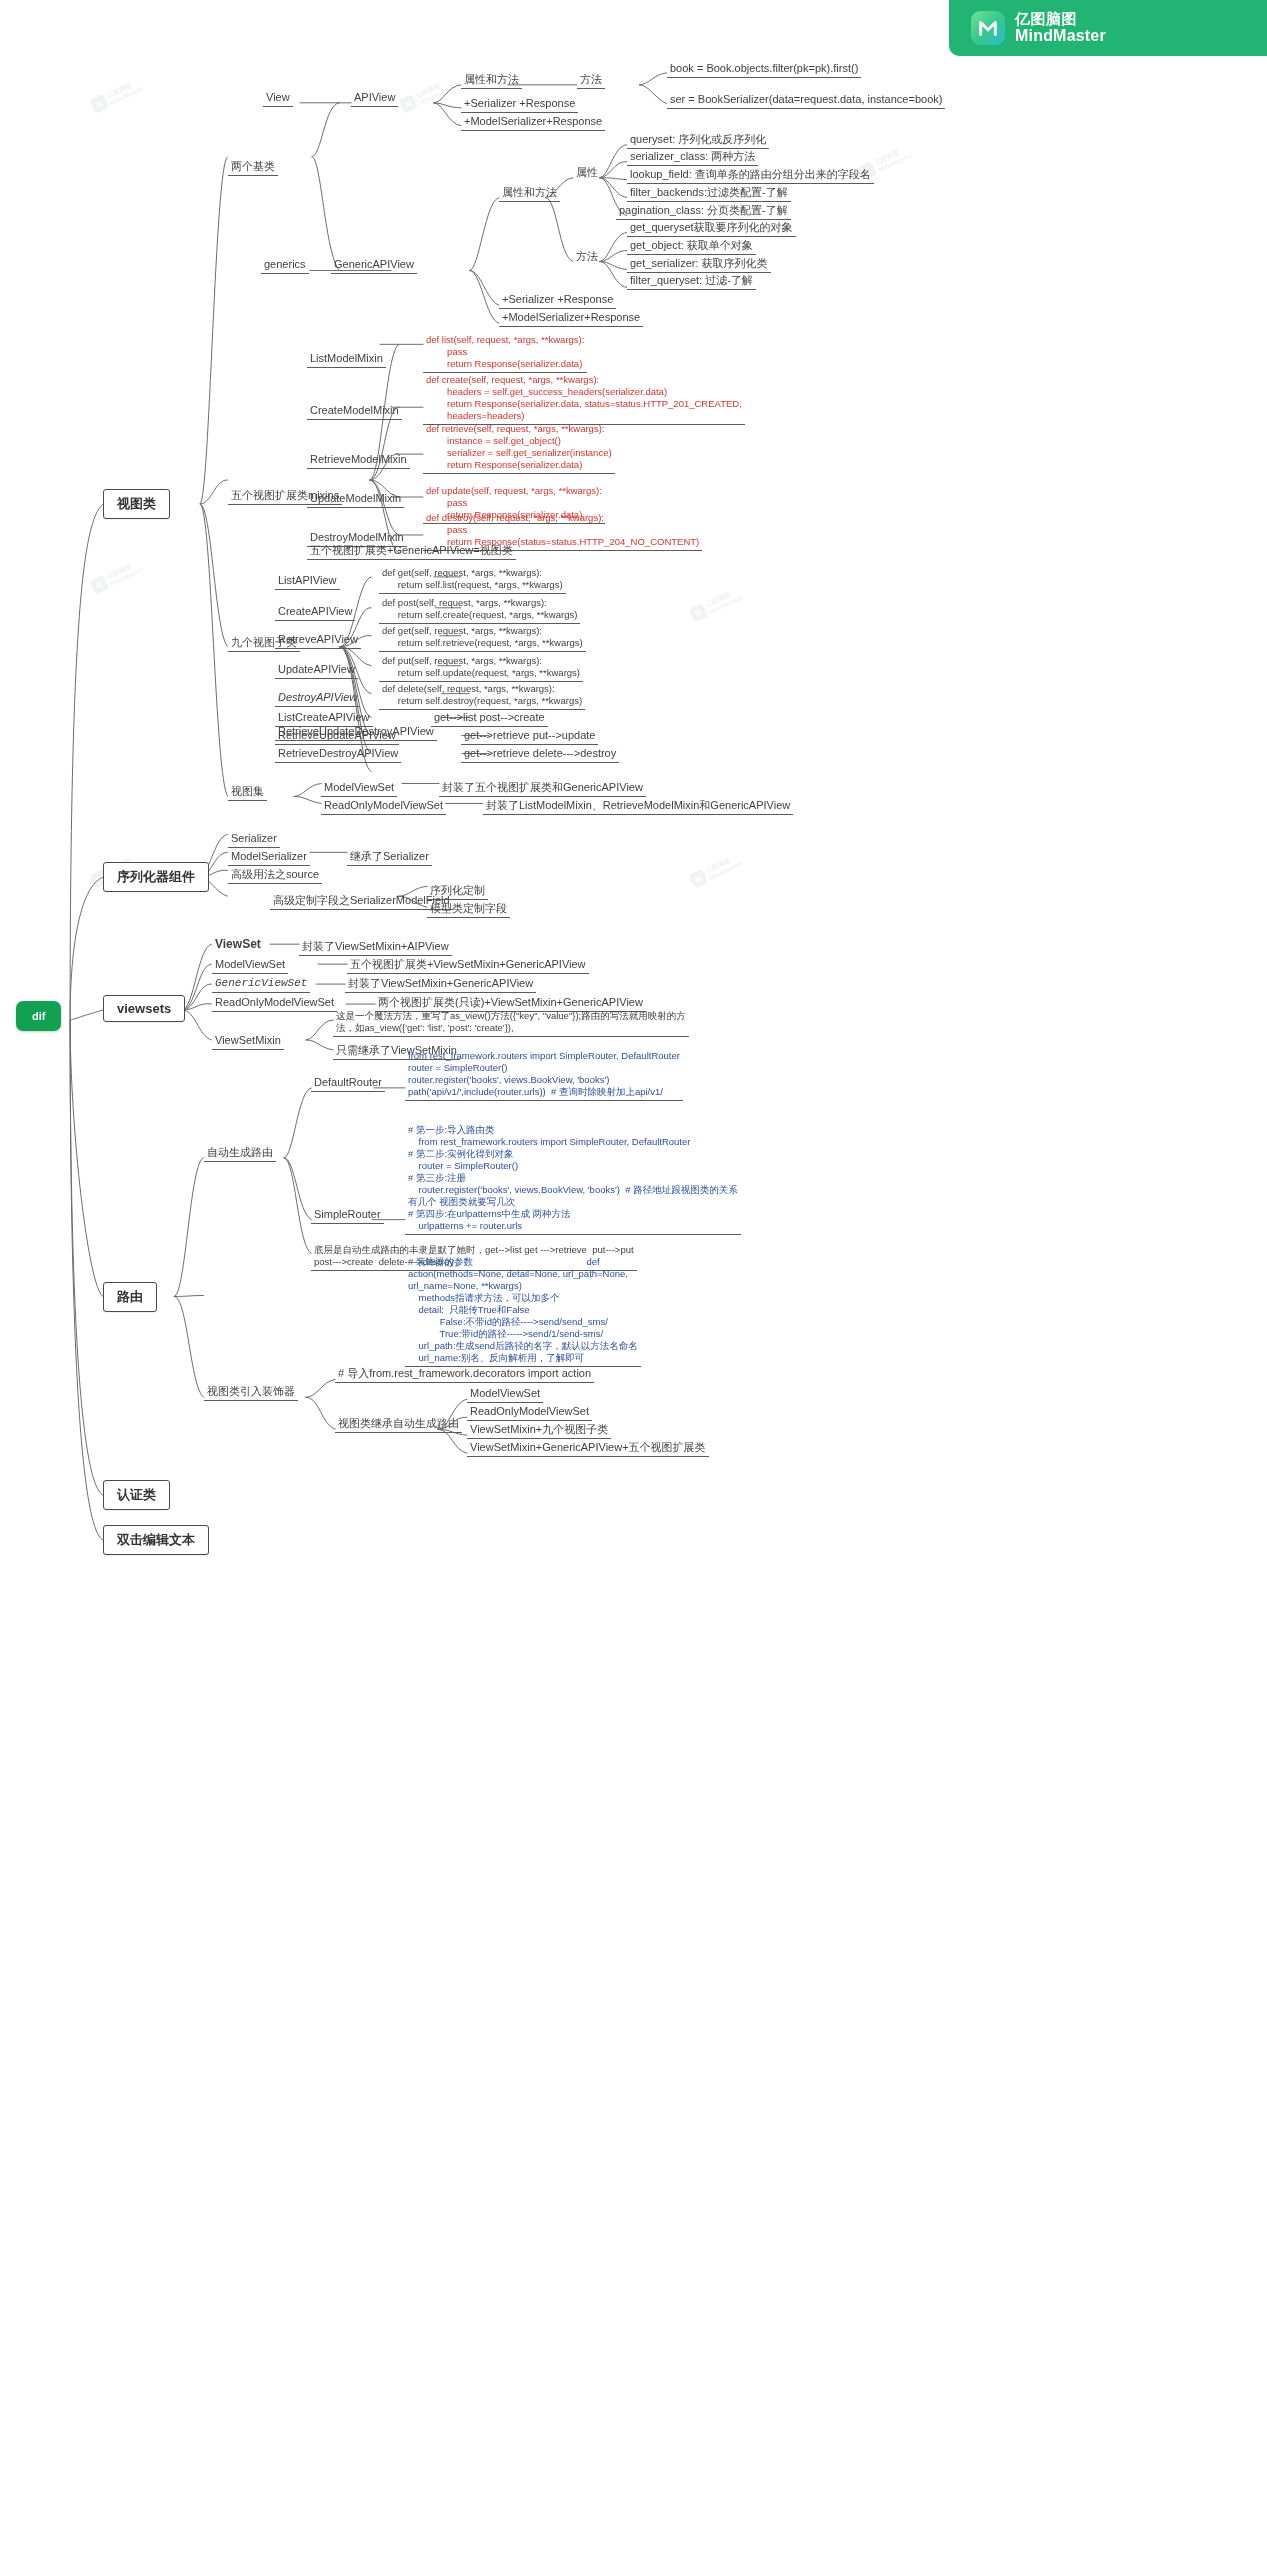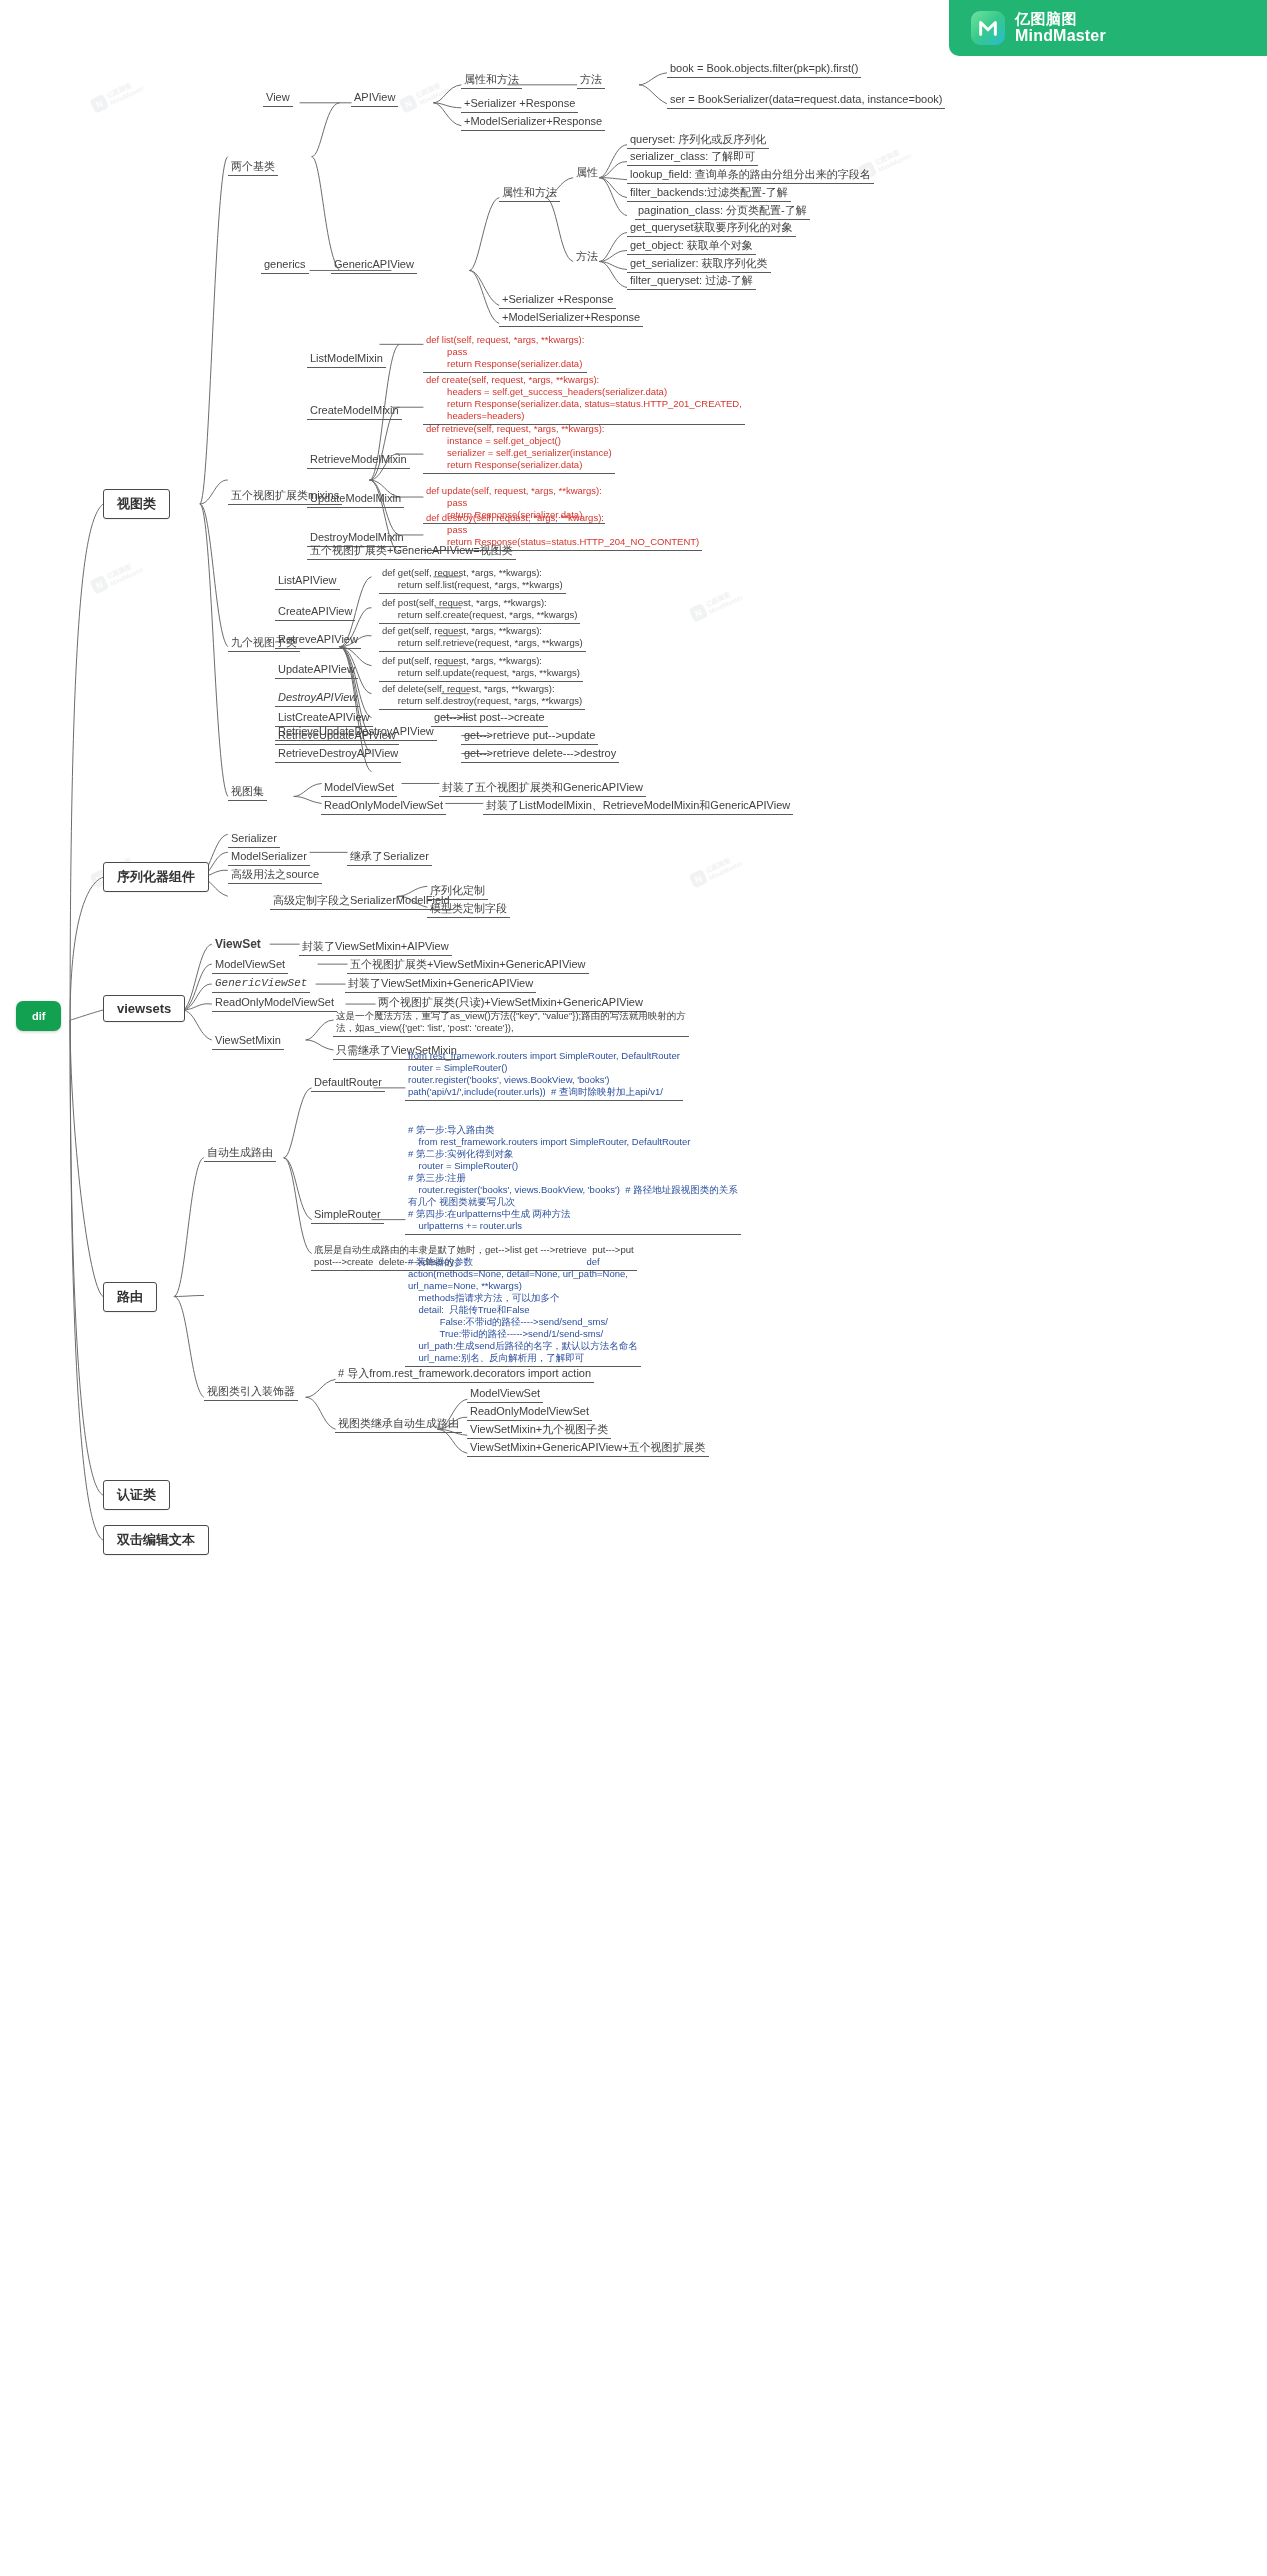--- a/index.html
+++ b/index.html
@@ -250,24 +250,24 @@
   <div class="node topic" style="left:461px;top:115px;">+ModelSerializer+Response</div>
 
   <div class="node topic" style="left:261px;top:258px;">generics</div>
   <div class="node topic" style="left:331px;top:258px;">GenericAPIView</div>
 
   <div class="node topic" style="left:499px;top:186px;">属性和方法</div>
   <div class="node topic nb" style="left:573px;top:166px;">属性</div>
   <div class="node topic nb" style="left:573px;top:250px;">方法</div>
 
   <div class="node topic" style="left:627px;top:133px;">queryset: 序列化或反序列化</div>
-  <div class="node topic" style="left:627px;top:150px;">serializer_class: 了解即可</div>
+  <div class="node topic" style="left:627px;top:150px;">serializer_class: 两种方法</div>
   <div class="node topic" style="left:627px;top:168px;">lookup_field: 查询单条的路由分组分出来的字段名</div>
   <div class="node topic" style="left:627px;top:186px;">filter_backends:过滤类配置-了解</div>
-  <div class="node topic" style="left:635px;top:204px;">pagination_class: 分页类配置-了解</div>
+  <div class="node topic" style="left:616px;top:204px;">pagination_class: 分页类配置-了解</div>
 
   <div class="node topic" style="left:627px;top:221px;">get_queryset获取要序列化的对象</div>
   <div class="node topic" style="left:627px;top:239px;">get_object: 获取单个对象</div>
   <div class="node topic" style="left:627px;top:257px;">get_serializer: 获取序列化类</div>
   <div class="node topic" style="left:627px;top:274px;">filter_queryset: 过滤-了解</div>
 
   <div class="node topic" style="left:499px;top:293px;">+Serializer +Response</div>
   <div class="node topic" style="left:499px;top:311px;">+ModelSerializer+Response</div>
 
   <div class="node topic" style="left:228px;top:489px;">五个视图扩展类mixins</div>

